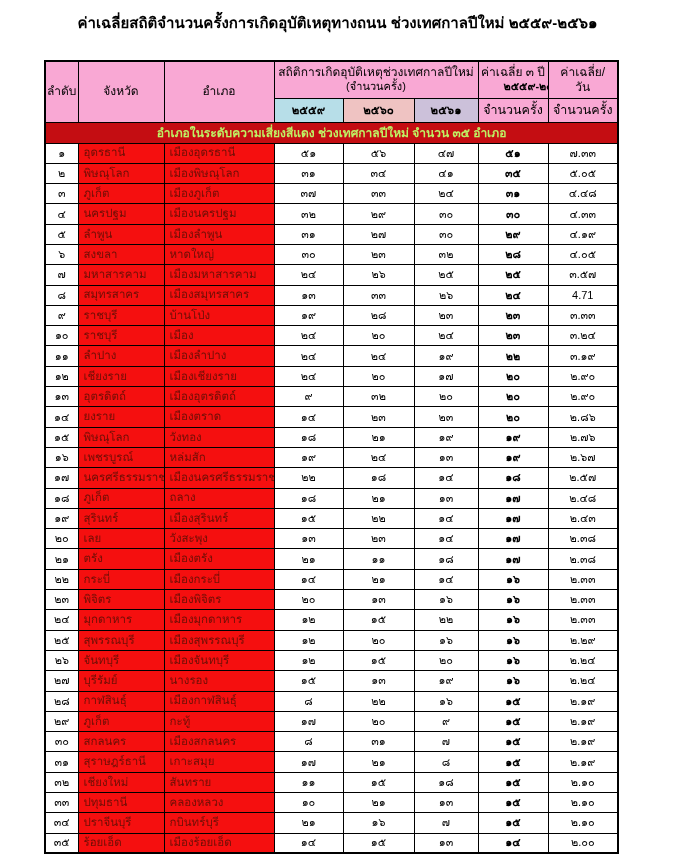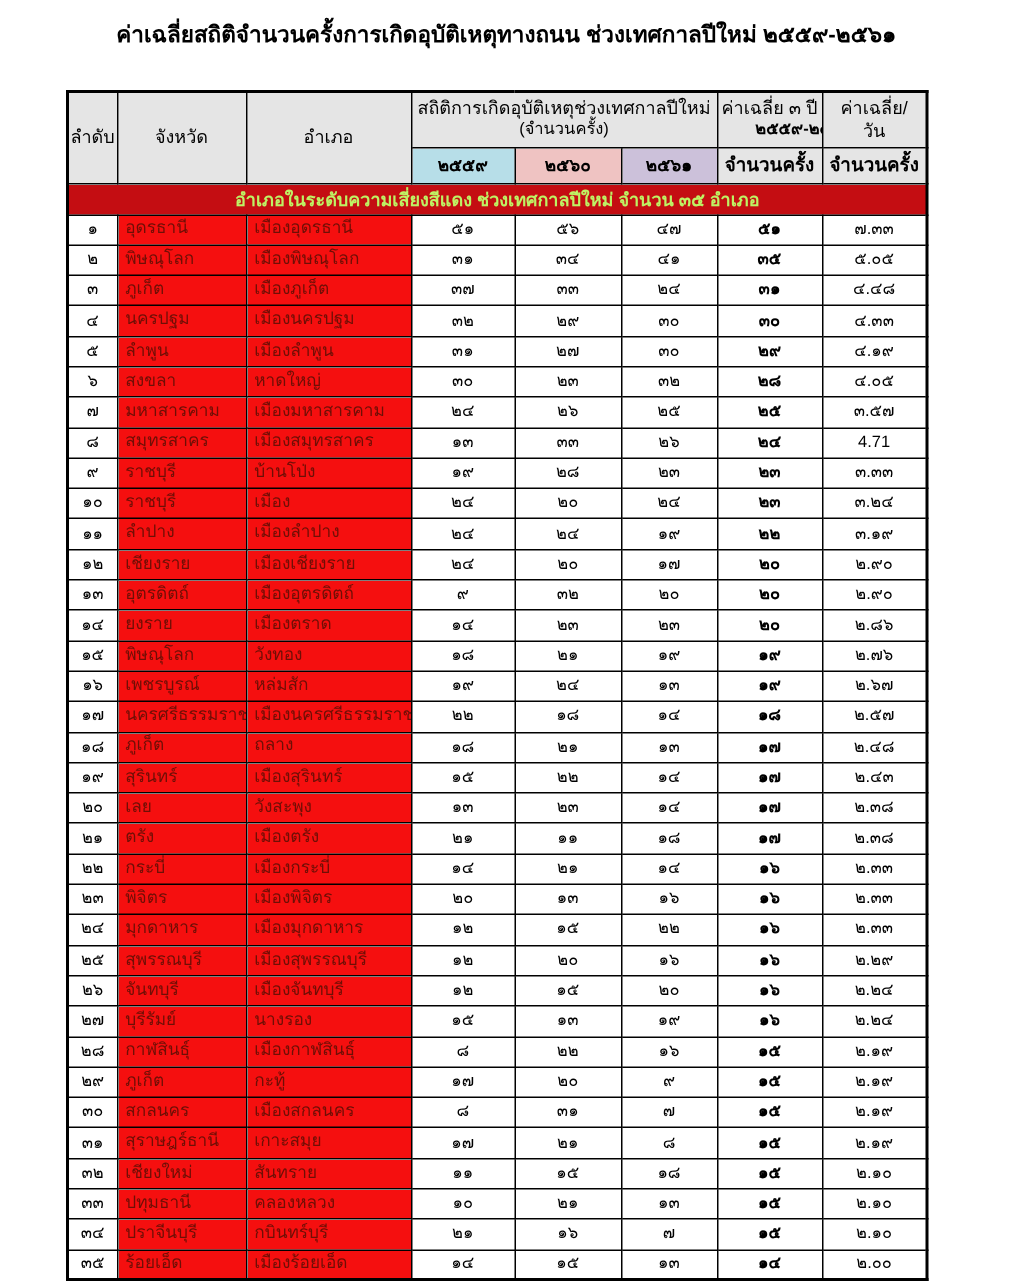--- a/index.html
+++ b/index.html
@@ -28,29 +28,29 @@
     border:2px solid #000;
   }
   .stats th,.stats td{
     border:1px solid #000;padding:0;overflow:hidden;white-space:nowrap;
   }
   
   col.c1{width:33px;} col.c2{width:86px;} col.c3{width:110px;}
   col.c4{width:69px;} col.c5{width:71px;} col.c6{width:64px;}
   col.c7{width:70px;} col.c8{width:70px;}
 
-  thead th{font-weight:normal;font-size:12px;text-align:center;vertical-align:middle;background:#e5e5e5;}
+  thead th{font-weight:normal;font-size:12px;text-align:center;vertical-align:middle;background:#f9a8d4;}
   tr.head-main th{height:37px;line-height:1.25;}
   tr.head-sub th{height:24px;}
   .hdr-line2{font-size:11px;}
   .bold-line{font-weight:bold;font-size:11px;padding-left:25px;}
   .year-59{background:var(--y59);font-weight:bold;font-size:11.5px;margin-top:30px;}
   .year-60{background:var(--y60);font-weight:bold;font-size:11.5px;margin-left:42px;}
   .year-61{background:var(--y61);font-weight:bold;font-size:11.5px;}
-  .count-unit{font-size:12.5px;font-weight:bold;}
+  .count-unit{font-size:12.5px;}
 
   tr.banner-row td{
     height:21px;background:var(--banner-red);color:#bef264;
     text-align:center;font-weight:bold;font-size:12px;
   }
   tbody tr.data{height:20.3px;}
   tbody td{font-size:11px;text-align:center;vertical-align:middle;line-height:1;}
   tbody td.red{
     background:var(--row-red);color:var(--red-text);
     text-align:left;padding-left:5px;font-size:11.5px;

